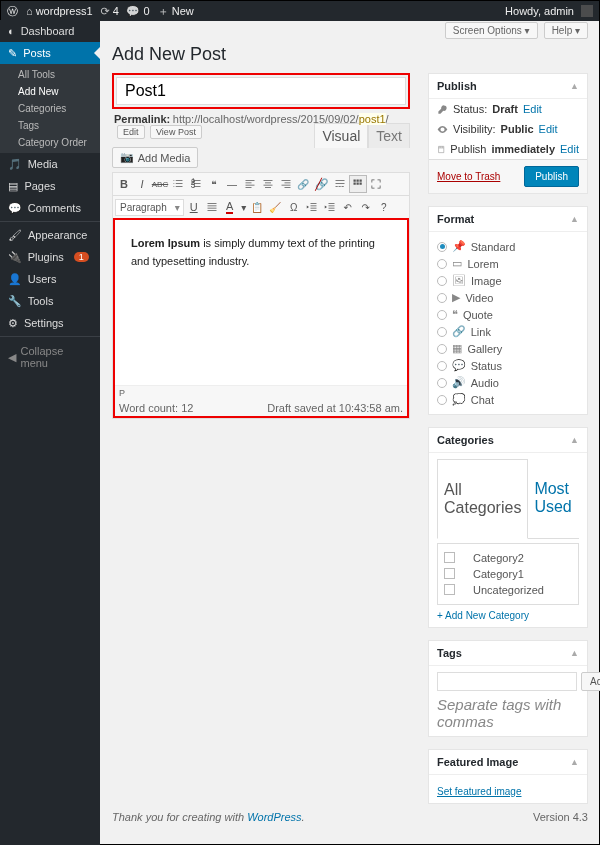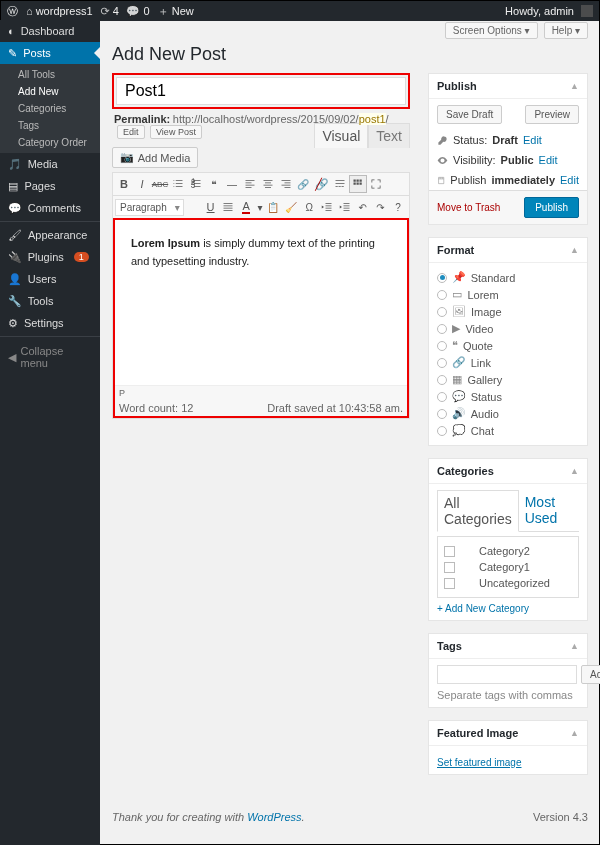--- a/index.html
+++ b/index.html
@@ -43,21 +43,21 @@
 #amed{border:1px solid #ccc;background:#f7f7f7;padding:3px 7px;border-radius:2px;display:inline-flex;align-items:center;gap:4px;font-size:10px;color:#555;margin:4px 0}
 #tabs{float:right;margin-top:-20px}
 #tabs span{display:inline-block;padding:4px 7px;font-size:14px;border:1px solid #ddd;color:#777;background:#ebebeb;border-bottom:none}
 #tabs span.a{background:#f7f7f7;color:#555}
 
 #ed{border:1px solid #dedede;background:#f7f7f7}
 #tb1,#tb2{display:flex;align-items:center;padding:2px;border-bottom:1px solid #ddd;flex-wrap:nowrap}
 .tbb{width:18px;height:18px;display:flex;align-items:center;justify-content:center;color:#555;font-size:10px;cursor:pointer}
 .tbb svg{width:12px;height:12px}
 .tbb.ac{border:1px solid #bbb;background:#eee}
-#pfmt{border:1px solid #ddd;background:#fff;padding:2px 16px 2px 4px;font-size:10px;color:#555;margin-right:18px;position:relative}
+#pfmt{border:1px solid #ddd;background:#fff;padding:2px 16px 2px 4px;font-size:10px;color:#555;margin-right:1px;position:relative}
 #pfmt:after{content:"▾";position:absolute;right:3px;color:#888}
 
 #body{border:2px solid #e00;margin-top:-1px}
 #ct{background:#fff;min-height:165px;padding:14px 16px;font-family:Georgia,serif;font-size:12px;line-height:1.5;color:#222}
 #ct b{font-weight:bold}
 #path{padding:2px 4px;font-size:9px;color:#666;border-top:1px solid #eee}
 #stbar{display:flex;padding:2px 4px;font-size:9px;color:#666}
 #stbar .r{margin-left:auto}
 
 
@@ -67,43 +67,43 @@
 .bx .hd .tg{margin-left:auto;color:#aaa;font-size:9px}
 .bx .bd{padding:6px 8px;font-size:10px;color:#555}
 
 
 .pubtop{display:flex;justify-content:space-between;padding:6px 8px}
 .pubtop button{border:1px solid #ccc;background:#f7f7f7;padding:3px 8px;border-radius:2px;color:#555;font-size:10px}
 .pl{padding:4px 8px;display:flex;align-items:center;gap:5px;font-size:10px}
 .pl .lk{color:#0073aa}
 .pl svg{width:11px;height:11px;fill:#888}
 .pubbot{background:#f7f7f7;padding:6px 8px;display:flex;align-items:center;border-top:1px solid #ddd}
-.pubbot .tr{color:#a00;font-size:10px}
+.pubbot .tr{color:#a00;text-decoration:underline;font-size:10px}
 .pubbot .pb{margin-left:auto;background:#0085ba;border:1px solid #006799;color:#fff;border-radius:2px;padding:4px 10px;font-size:10px}
 
 
 .fopt{display:flex;align-items:center;gap:5px;padding:2px 0;font-size:10px}
 .fopt .r{width:10px;height:10px;border:1px solid #bbb;border-radius:50%;display:flex;align-items:center;justify-content:center}
 .fopt .r.ck:after{content:"";width:5px;height:5px;background:#1e8cbe;border-radius:50%}
 
 
 .ctabs{display:flex;border-bottom:1px solid #ddd}
-.ctabs span{padding:4px 6px;font-size:14px;border:1px solid #ddd;margin-bottom:-1px;background:#f9f9f9;color:#555}
+.ctabs span{padding:21px 6px;font-size:16px;border:1px solid #ddd;margin-bottom:-1px;background:#f9f9f9;color:#555}
 .ctabs span.a{background:#fff;border-bottom-color:#fff}
 .ctabs span.l{color:#0073aa;border:0;background:none}
 .clist{border:1px solid #ddd;padding:6px;margin-top:4px}
-.cit{display:flex;align-items:flex-end;gap:24px;padding:2px 0;font-size:10px}
+.cit{display:flex;align-items:flex-start;gap:18px;padding:2px 0;font-size:10px}
 .cit .cb{width:11px;height:11px;border:1px solid #bbb}
 .addc{color:#0073aa;font-size:10px;display:block;margin-top:5px}
 
 
 .tagrow{display:flex;gap:4px}
 .tagrow input{flex:1;border:1px solid #ddd;padding:3px;font-size:10px}
 .tagrow button{border:1px solid #ccc;background:#f7f7f7;padding:3px 8px;border-radius:2px;font-size:10px;color:#555}
-.hint{color:#888;font-size:11px;margin-top:5px}
+.hint{color:#888;font-style:italic;font-size:15px;margin-top:5px}
 
 
 #f{position:absolute;left:112px;right:12px;bottom:22px;display:flex;font-size:10px;color:#666;font-style:italic}
 #f .r{margin-left:auto;font-style:normal}
 #f a{color:#0073aa}
 
 
 #tr{position:absolute;right:12px;top:24px}
 #tr span{border:1px solid #ccc;background:#f7f7f7;padding:2px 7px;font-size:10px;color:#666;border-radius:2px;margin-left:3px}
 </style>
@@ -331,24 +331,20 @@
     </div>
   </div>
 
   <div id="side">
 
     <div class="bx">
       <div class="hd">
           <span>Publish</span>
           <span class="tg">▲</span>
         </div>
-      <div class="pubtop">
-        <button>Save Draft</button>
-        <button>Preview</button>
-      </div>
       <div class="pl">
           <svg viewBox="0 0 16 16">
             <path d="M10 2a4 4 0 00-3.9 5L2 11v3h3l4.1-4.1A4 4 0 1010 2z"></path>
           </svg>
           <span>Status:</span> 
           <b>Draft</b> 
           <a class="lk">Edit</a>
         </div>
       <div class="pl">
           <svg viewBox="0 0 16 16">

